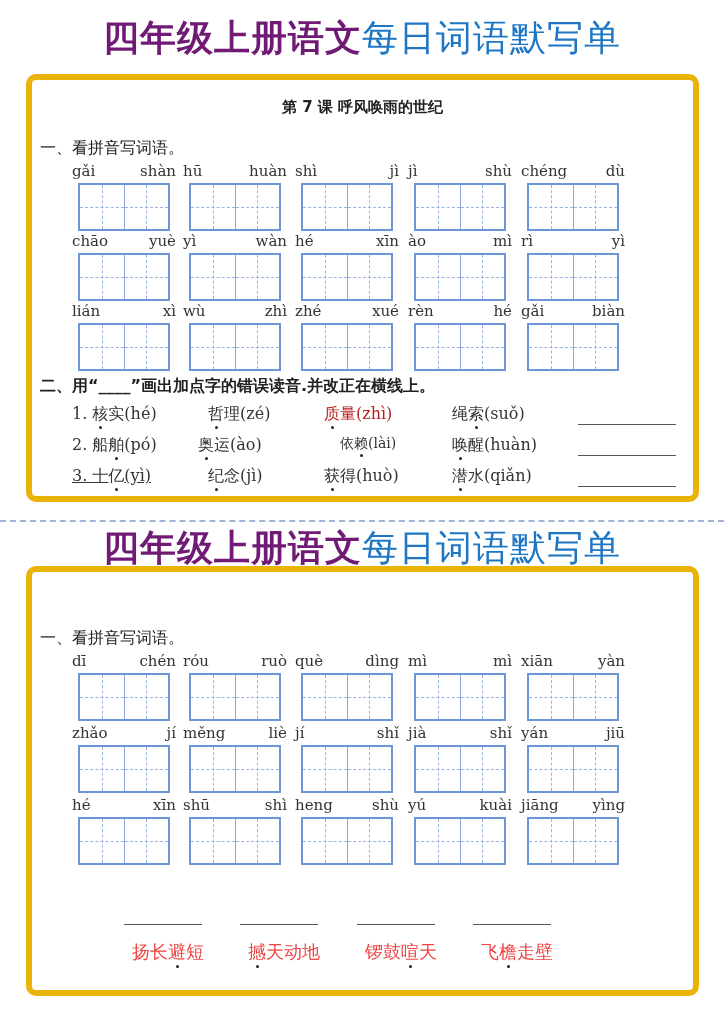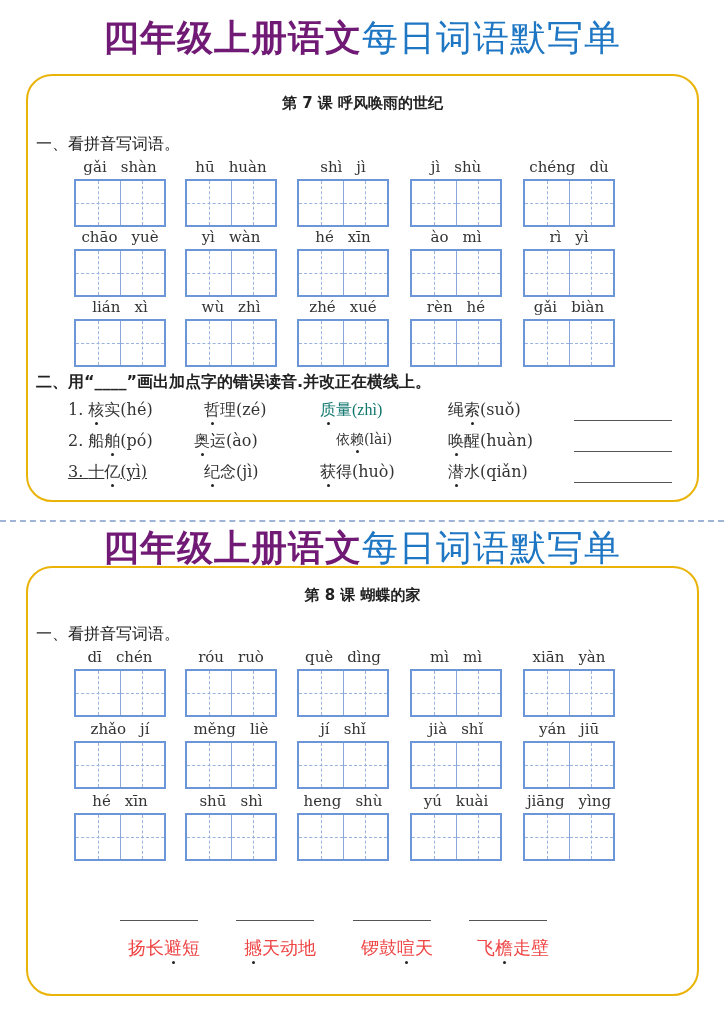--- a/index.html
+++ b/index.html
@@ -14,38 +14,38 @@
     position: absolute; left: 0; width: 724px; text-align: center;
     font-size: 36px; font-weight: bold; letter-spacing: 1px;
     font-family: "DejaVu Sans", "Liberation Sans", sans-serif;
     white-space: nowrap;
   }
   .main-title .black { color: #701a75; }
   .main-title .blue { color: #1f77c4; font-weight: normal; }
 
   .card {
     position: absolute; left: 26px; width: 673px;
-    border: 2px solid #eab308; border-radius: 26px; background: #fff;
+    border: 6px solid #eab308; border-radius: 10px; background: #fff;
   }
 
   .lesson-title {
     position: absolute; left: 0; width: 100%; text-align: center;
     font-size: 15px; font-weight: bold; color: #222;
     font-family: "DejaVu Sans", "Liberation Sans", sans-serif;
   }
 
   .section-title {
     position: absolute; left: 8px; font-size: 16px; color: #222;
     font-family: "DejaVu Sans", "Liberation Sans", sans-serif; white-space: nowrap;
   }
 
   .word-item { position: absolute; width: 92px; }
   .pinyin {
     position: absolute; top: 0; left: -6px; width: 104px; height: 20px;
-    display: flex; justify-content: center; gap: 14px;
+    display: flex; justify-content: space-between; gap: 14px;
     font-family: "DejaVu Serif", "Liberation Serif", serif; font-size: 15px; color: #333;
     white-space: nowrap;
   }
   .grid-box {
     position: absolute; top: 21px; left: 0; width: 92px; height: 48px;
     border: 2px solid #6d96d8; display: flex;
   }
   .grid-cell { position: relative; flex: 1; height: 100%; }
   .grid-cell + .grid-cell { border-left: 1.5px solid #8aa6dc; }
   .grid-cell::before {
@@ -239,21 +239,21 @@
             <div class="grid-cell"></div>
             <div class="grid-cell"></div>
           </div>
         </div>
       </div>
 
     <div class="section-title" style="top:296px;font-weight:bold;">二、用“____”画出加点字的错误读音.并改正在横线上。</div>
     <div id="s1-q2">
         <div class="q2-item" style="left: 40px; top: 324px; font-size: 16px; color: rgb(51, 51, 51);"><span>1. </span><span class=" dotted">核</span><span class="">实</span><span>(hé)</span></div>
         <div class="q2-item" style="left: 176px; top: 324px; font-size: 16px; color: rgb(51, 51, 51); text-align: center;"><span></span><span class=" dotted">哲</span><span class="">理</span><span>(zé)</span></div>
-        <div class="q2-item" style="left: 292px; top: 324px; font-size: 16px; color: #0f766e; font-family: Liberation Serif, serif;"><span></span><span class=" dotted">质</span><span class="">量</span><span>(zhì)</span></div>
+        <div class="q2-item" style="left: 292px; top: 324px; font-size: 16px; color: #b91c1c;"><span></span><span class=" dotted">质</span><span class="">量</span><span>(zhì)</span></div>
         <div class="q2-item" style="left: 420px; top: 324px; font-size: 16px; color: rgb(51, 51, 51);"><span></span><span class="">绳</span><span class=" dotted">索</span><span>(suǒ)</span></div>
         <div class="answer-line" style="left: 546px; top: 344px;"></div>
         <div class="q2-item" style="left: 40px; top: 355px; font-size: 16px; color: rgb(51, 51, 51);"><span>2. </span><span class="">船</span><span class=" dotted">舶</span><span>(pó)</span></div>
         <div class="q2-item" style="left: 166px; top: 355px; font-size: 16px; color: rgb(51, 51, 51);"><span></span><span class=" dotted">奥</span><span class="">运</span><span>(ào)</span></div>
         <div class="q2-item" style="left: 308px; top: 355px; font-size: 14px; color: rgb(51, 51, 51);"><span></span><span class="">依</span><span class=" dotted">赖</span><span>(lài)</span></div>
         <div class="q2-item" style="left: 420px; top: 355px; font-size: 16px; color: rgb(51, 51, 51);"><span></span><span class=" dotted">唤</span><span class="">醒</span><span>(huàn)</span></div>
         <div class="answer-line" style="left: 546px; top: 375px;"></div>
         <div class="q2-item" style="left: 40px; top: 386px; font-size: 16px; color: rgb(51, 51, 51); text-decoration: underline;"><span>3. </span><span class="">十</span><span class=" dotted">亿</span><span>(yì)</span></div>
         <div class="q2-item" style="left: 176px; top: 386px; font-size: 16px; color: rgb(51, 51, 51);"><span></span><span class=" dotted">纪</span><span class="">念</span><span>(jì)</span></div>
         <div class="q2-item" style="left: 292px; top: 386px; font-size: 16px; color: rgb(51, 51, 51);"><span></span><span class=" dotted">获</span><span class="">得</span><span>(huò)</span></div>
@@ -264,21 +264,20 @@
 </div>
 
 <div class="divider"></div>
 
 <div class="sheet sheet-2">
   <div class="main-title" style="top:4px;">
     <span class="black">四年级上册语文</span><span class="blue">每日词语默写单</span>
   </div>
 
   <div class="card" style="top:46px; height:430px;">
-    <div class="lesson-title" style="top:18px;">第 8 课  蝴蝶的家</div>
     <div class="section-title" style="top:56px;">一、看拼音写词语。</div>
 
     <div id="s2-words">
         <div class="word-item" style="left: 46px; top: 80px;">
           <div class="pinyin">
             <span>dī</span>
             <span>chén</span>
           </div>
           <div class="grid-box">
             <div class="grid-cell"></div>

